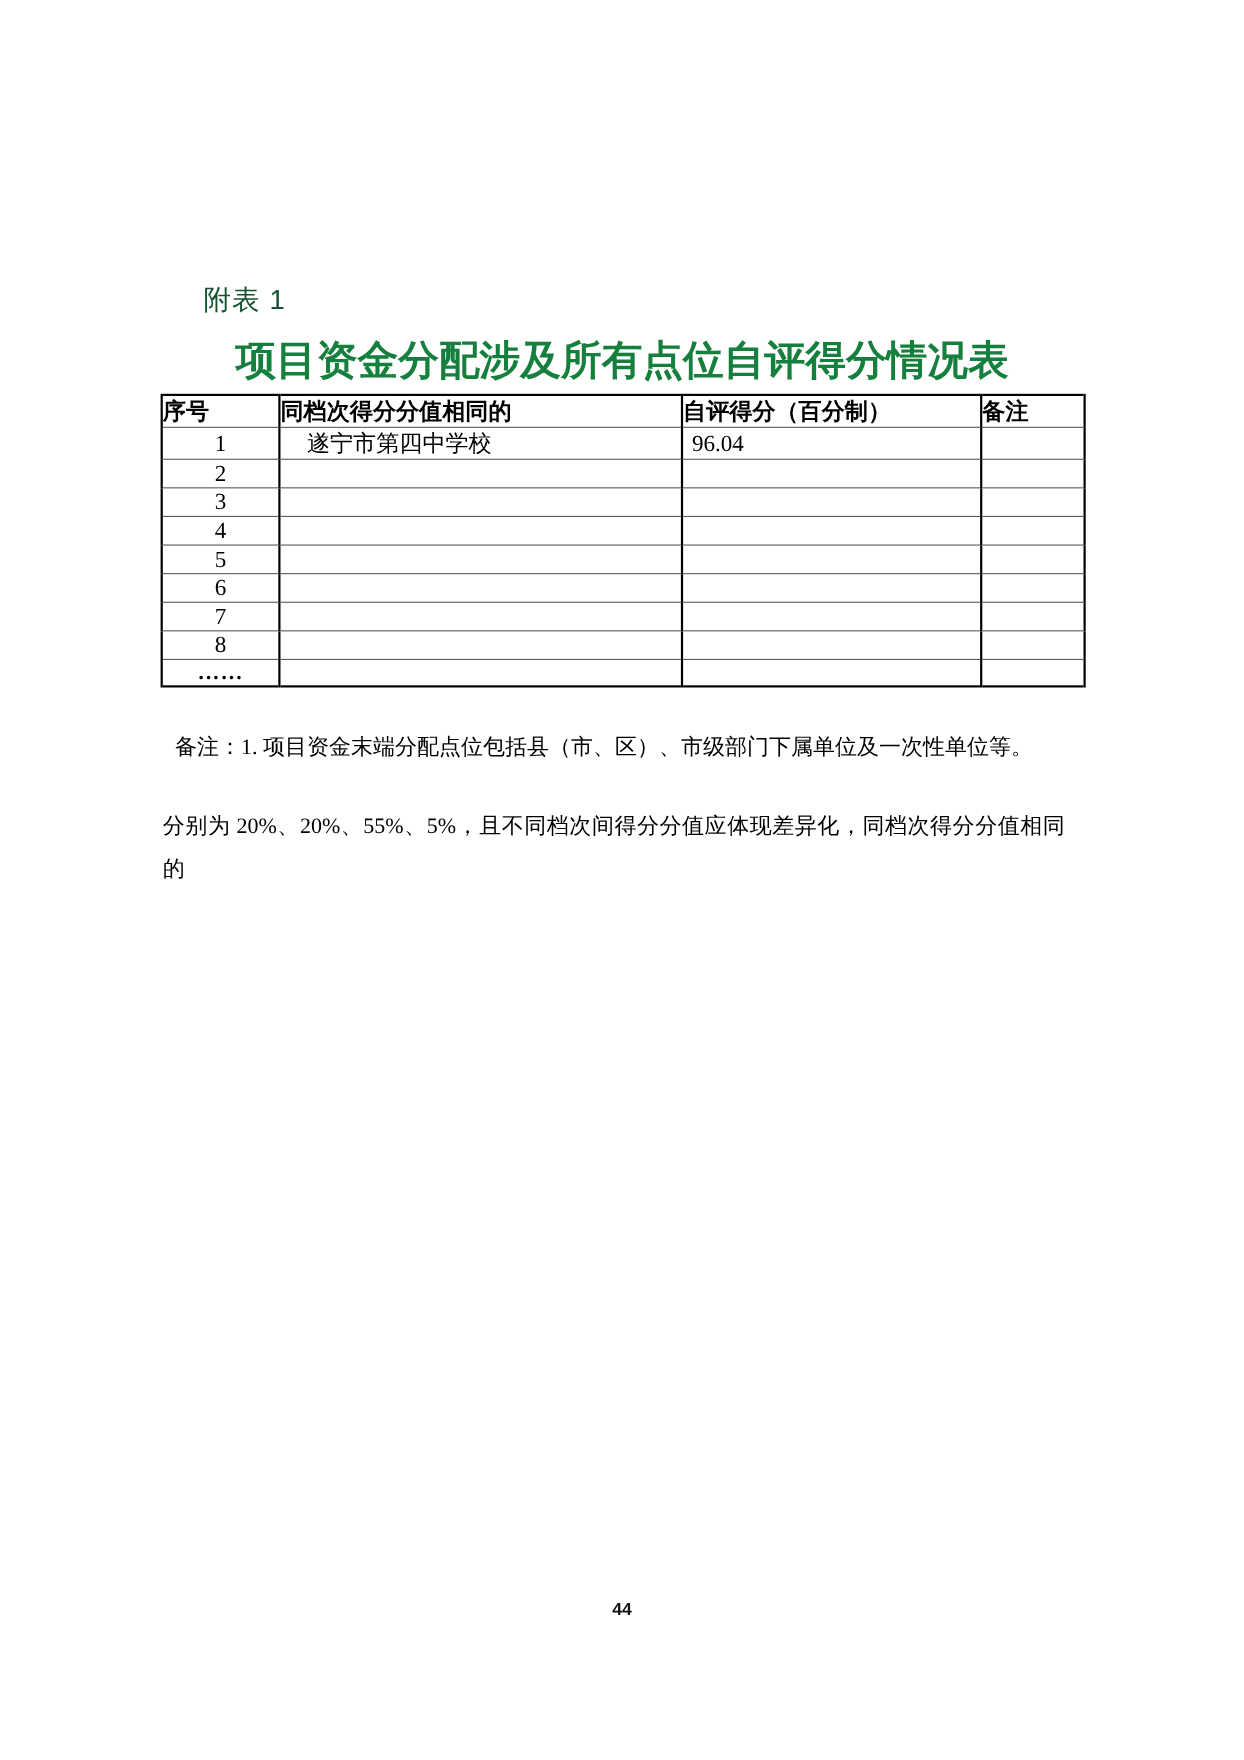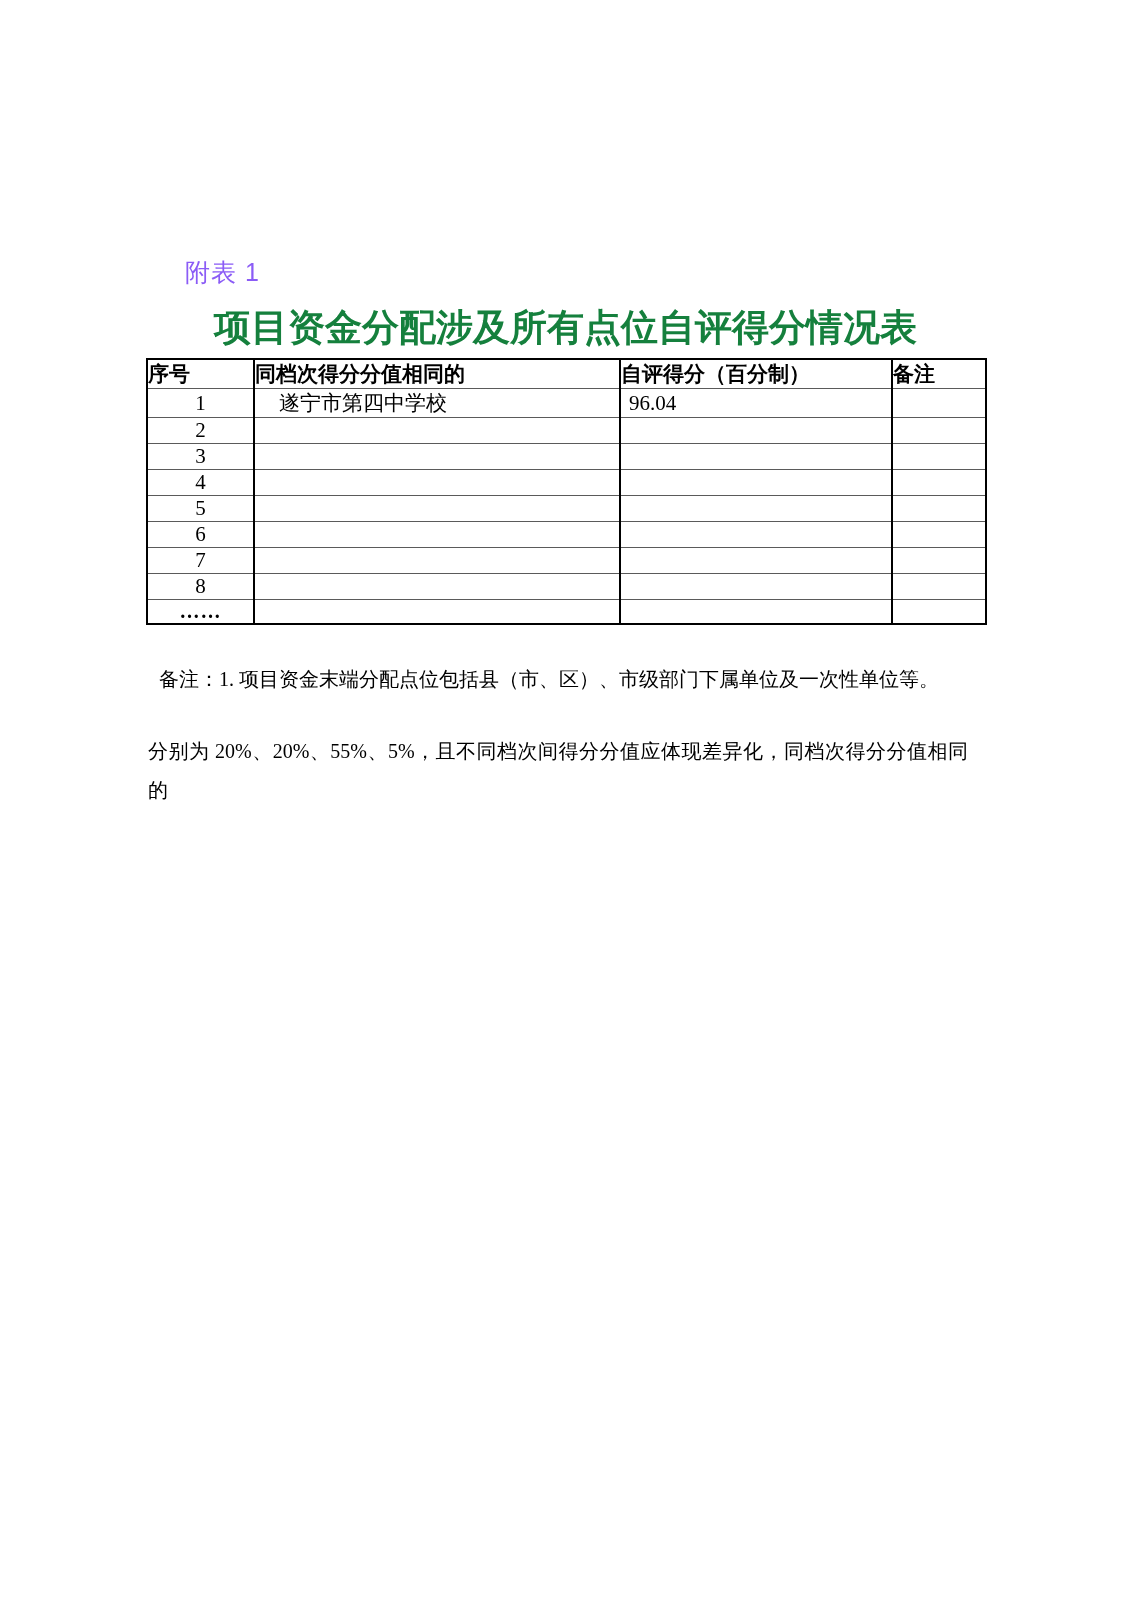--- a/index.html
+++ b/index.html
@@ -13,21 +13,21 @@
     overflow: hidden;
     color: #000;
   }
   .appendix-label {
     position: absolute;
     left: 185px;
     top: 256px;
     font-family: "Liberation Sans", sans-serif;
     font-size: 25px;
     font-weight: 500;
-    color: #8b5cf6;
+    color: #14532d;
     letter-spacing: 1px;
     white-space: nowrap;
   }
   .doc-title {
     position: absolute;
     left: 0;
     top: 303px;
     width: 100%;
     text-align: center;
     font-family: "Liberation Sans", sans-serif;
@@ -190,14 +190,15 @@
         <td class="c-rem"></td>
       </tr>
     </tbody>
   </table>
 
   <div class="notes">
     <div class="note-line nl-1">备注：1. 项目资金末端分配点位包括县（市、区）、市级部门下属单位及一次性单位等。</div>
     <div class="note-line nl-3">分别为 20%、20%、55%、5%，且不同档次间得分分值应体现差异化，同档次得分分值相同的</div>
   </div>
 
+  <div class="page-number">44</div>
 
 </div>
 
 </body></html>

